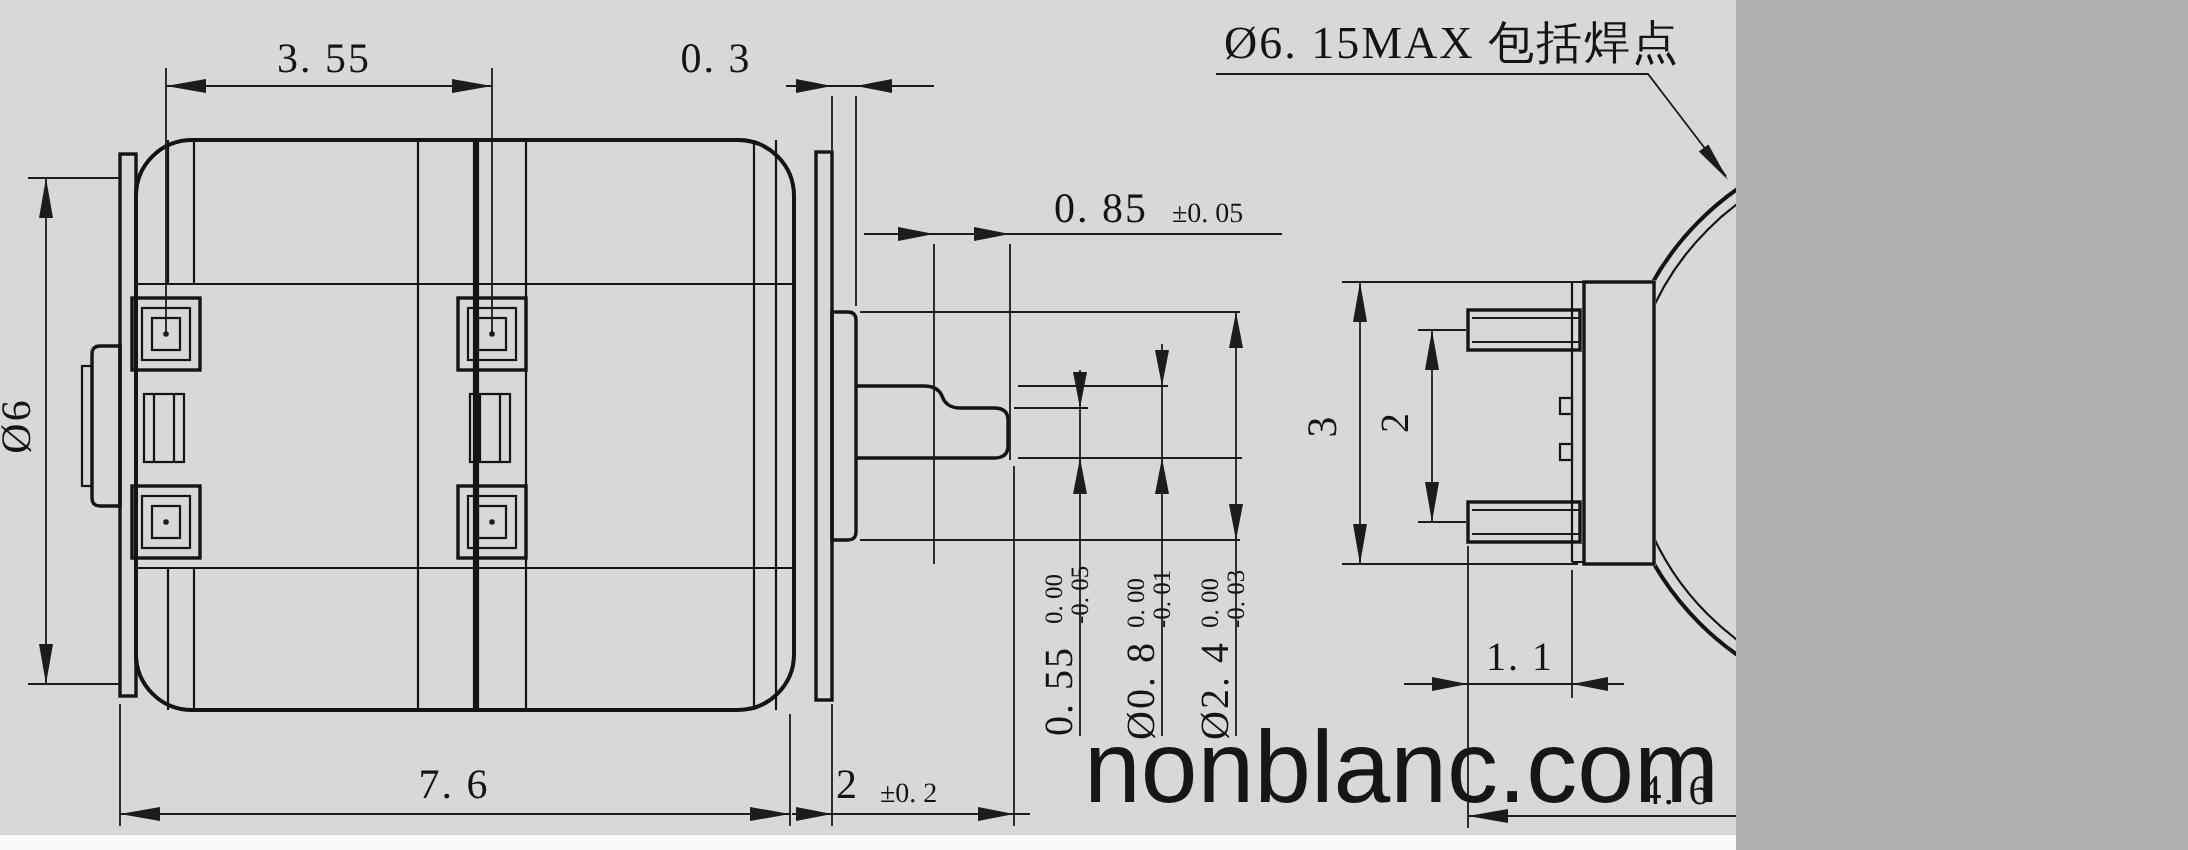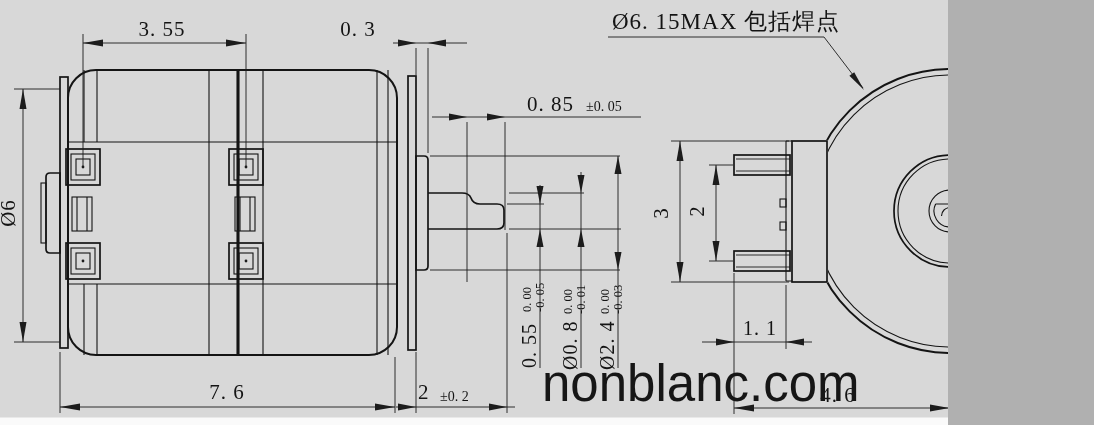--- a/index.html
+++ b/index.html
@@ -1,16 +1,16 @@
 <!DOCTYPE html>
 <html><head>
 <meta charset="utf-8">
 <style>
   html,body{margin:0;padding:0;background:#b0b0b0;}
-  .stage{position:relative;width:948px;height:425px;background:#d8d8d8;overflow:hidden;
+  .stage{position:relative;width:868px;height:425px;background:#d8d8d8;overflow:hidden;
          font-family:"Liberation Serif", serif;}
   svg{position:absolute;left:0;top:0;}
   .ln{stroke:#141414;fill:none;stroke-linecap:butt;}
   .w2{stroke-width:2;}
   .w17{stroke-width:1.7;}
   .w12{stroke-width:1.1;}
   .wd{stroke-width:0.9;stroke:#1c1c1c;}
   .arr{fill:#1c1c1c;stroke:none;}
   .dot{fill:#1c1c1c;stroke:none;}
   text{fill:#141414;font-family:"Liberation Serif","DejaVu Sans",serif;}

